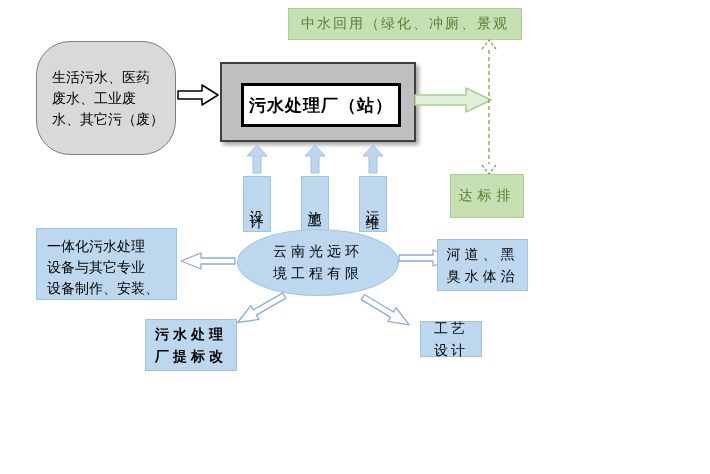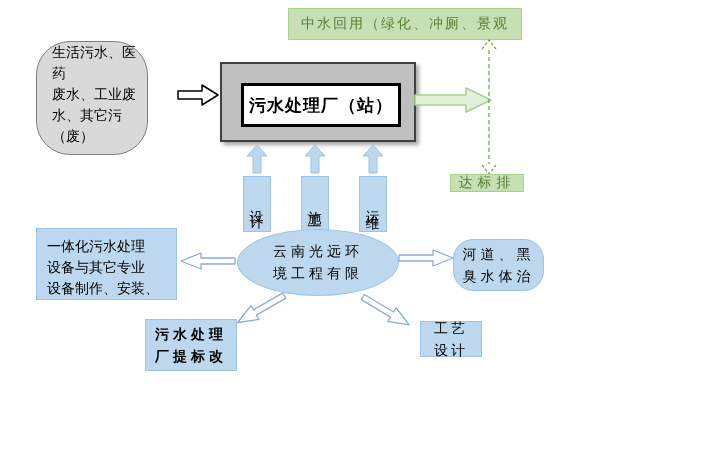--- a/index.html
+++ b/index.html
@@ -10,35 +10,35 @@
   .center { display: flex; align-items: center; justify-content: center; }
   .green-box { background: #c6e0b4; border: 1px solid #a9d18e; color: #538135; }
   .blue-box  { background: #bdd7ee; border: 1px solid #9dc3e6; }
   .gray-blob { background: #d9d9d9; border: 1.5px solid #7f7f7f; border-radius: 34px; }
   .arrow { position: absolute; }
   .v-text { writing-mode: vertical-rl; text-orientation: upright; letter-spacing: 5px; line-height: 1; }
 
   
   .reuse { left: 288px; top: 8px; width: 234px; height: 32px; letter-spacing: 2px; }
   
-  .influent { left: 36px; top: 41px; width: 112px; height: 114px; padding-left: 15px; display: flex; line-height: 1.5; }
+  .influent { left: 36px; top: 41px; width: 140px; height: 114px; padding-left: 15px; display: flex; align-items: center; line-height: 1.5; }
   
   .plant-wrap { left: 220px; top: 62px; width: 196px; height: 80px; background: #bfbfbf; border: 2px solid #404040; padding: 19px; box-shadow: 3px 3px 4px rgba(0,0,0,.35); }
   .plant-face { background: #ffffff; border: 3px solid #000000; width: 100%; height: 100%; display: flex; align-items: center; justify-content: center;
                 font-family: "Liberation Serif", serif; font-weight: bold; font-size: 17px; letter-spacing: 1px; }
   
-  .discharge { left: 450px; top: 174px; width: 74px; height: 18px; letter-spacing: 5px; }
+  .discharge { left: 450px; top: 174px; width: 74px; height: 44px; letter-spacing: 5px; }
   
   .service { width: 28px; height: 56px; }
   
   .company { left: 237px; top: 229px; width: 162px; height: 67px; border-radius: 50%; text-align: center; letter-spacing: 4px; line-height: 1.55; }
   
   .equipment { left: 36px; top: 228px; width: 141px; height: 72px; padding: 7px 10px; line-height: 1.5; }
   
-  .river { left: 453px; top: 239px; width: 91px; height: 52px; letter-spacing: 4px; line-height: 1.6; text-align: left; border-radius: 20px; }
+  .river { left: 437px; top: 239px; width: 91px; height: 52px; letter-spacing: 4px; line-height: 1.6; text-align: left; }
   
   .upgrade { left: 145px; top: 319px; width: 92px; height: 52px; letter-spacing: 4px; line-height: 1.6; text-align: left; font-weight: bold; }
   
   .process { left: 420px; top: 321px; width: 62px; height: 36px; letter-spacing: 3px; line-height: 1.6; text-align: left; }
 </style>
 </head>
 <body>
 
 <div class="canvas">
 

